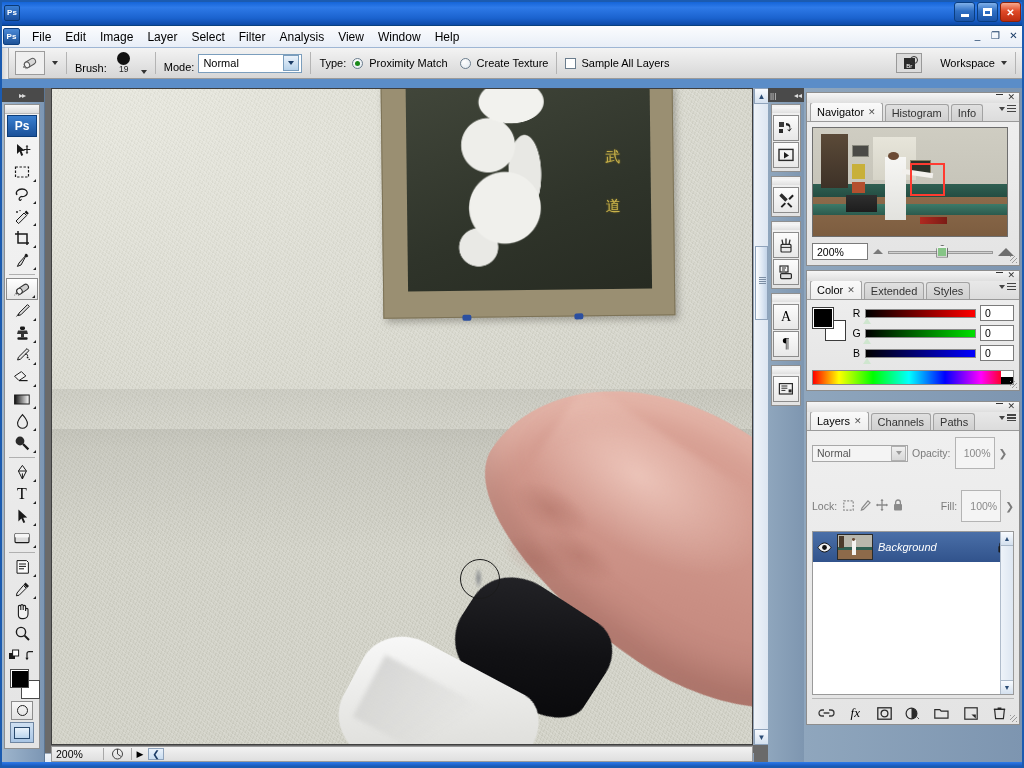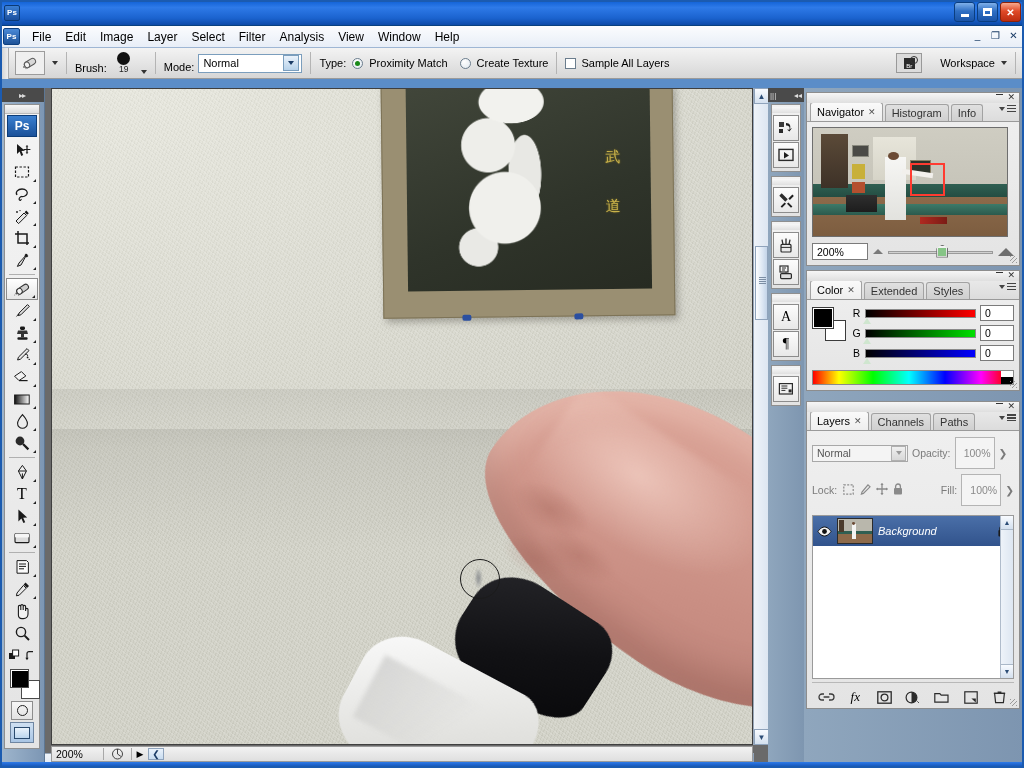--- a/index.html
+++ b/index.html
@@ -971,21 +971,21 @@
           <div class="blend-sel">
             <span>Normal</span>
             <span class="ar">
                 <span class="tri-down" style="border-top-color:#9a9a9a;"></span>
               </span>
           </div>
           <span>Opacity:</span>
           <span class="opac">100%</span>
           <span>❯</span>
         </div>
-        <div class="lrow" style="margin-top:3px;">
+        <div class="lrow" style="margin-top:19px;">
           <span>Lock:</span>
           <span class="lock-icons">
             <span>
               <svg width="11" height="11" viewBox="0 0 11 11">
                   <rect x="0.8" y="0.8" width="9.4" height="9.4" fill="none" stroke="#8a8a8a" stroke-width="1.2" stroke-dasharray="2 1.4"></rect>
                 </svg>
             </span>
             <span>
               <svg width="12" height="11" viewBox="0 0 12 11">
                   <path d="M9 0.8l2 2-6.6 6.6-2 .6.6-2z" fill="none" stroke="#8a8a8a" stroke-width="1.2"></path>

